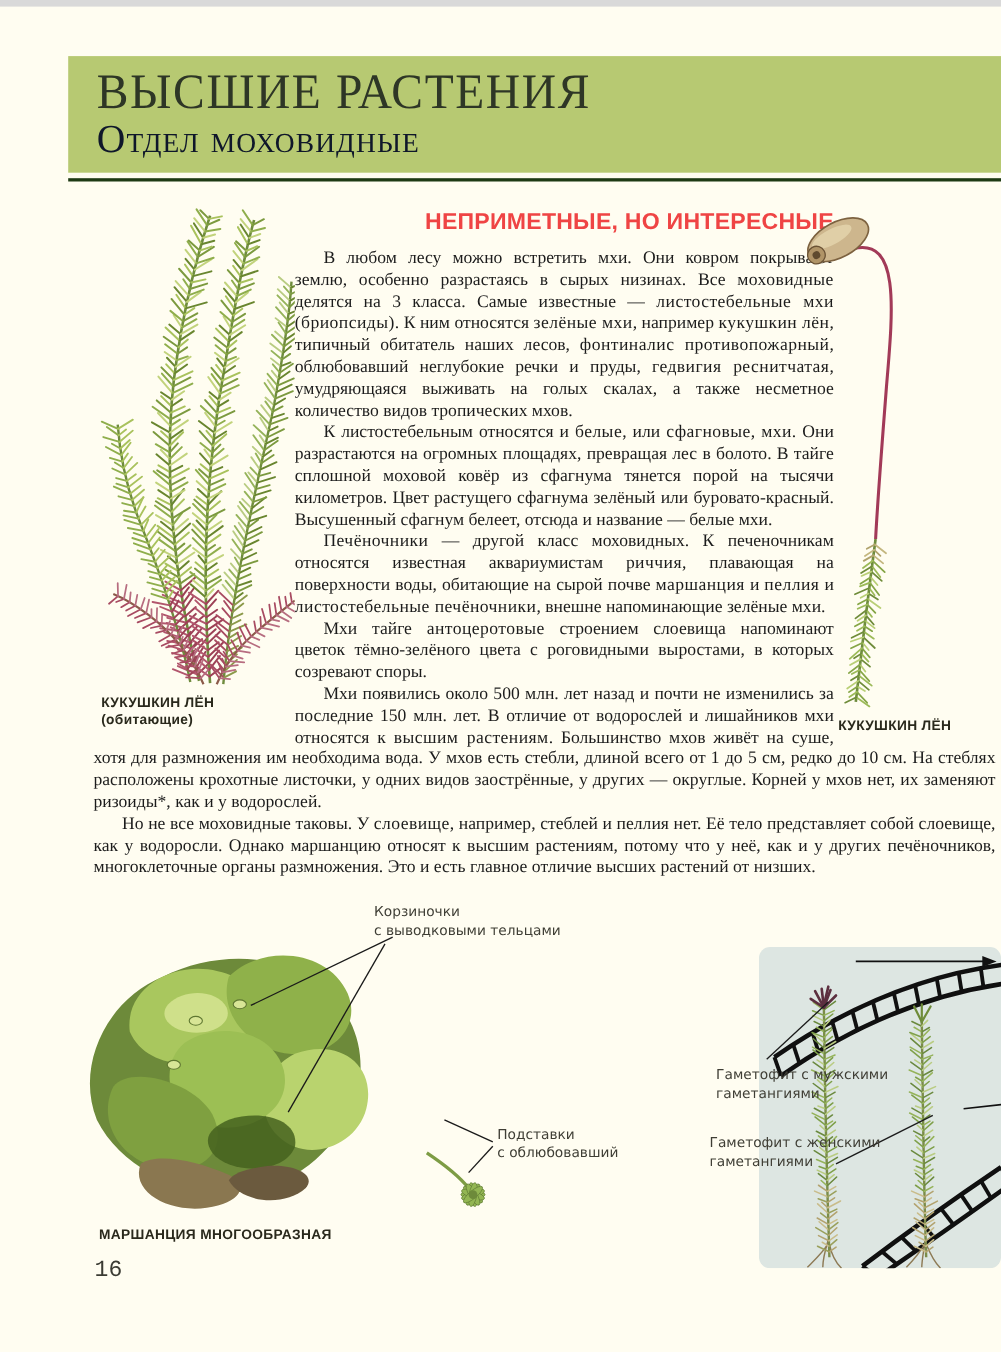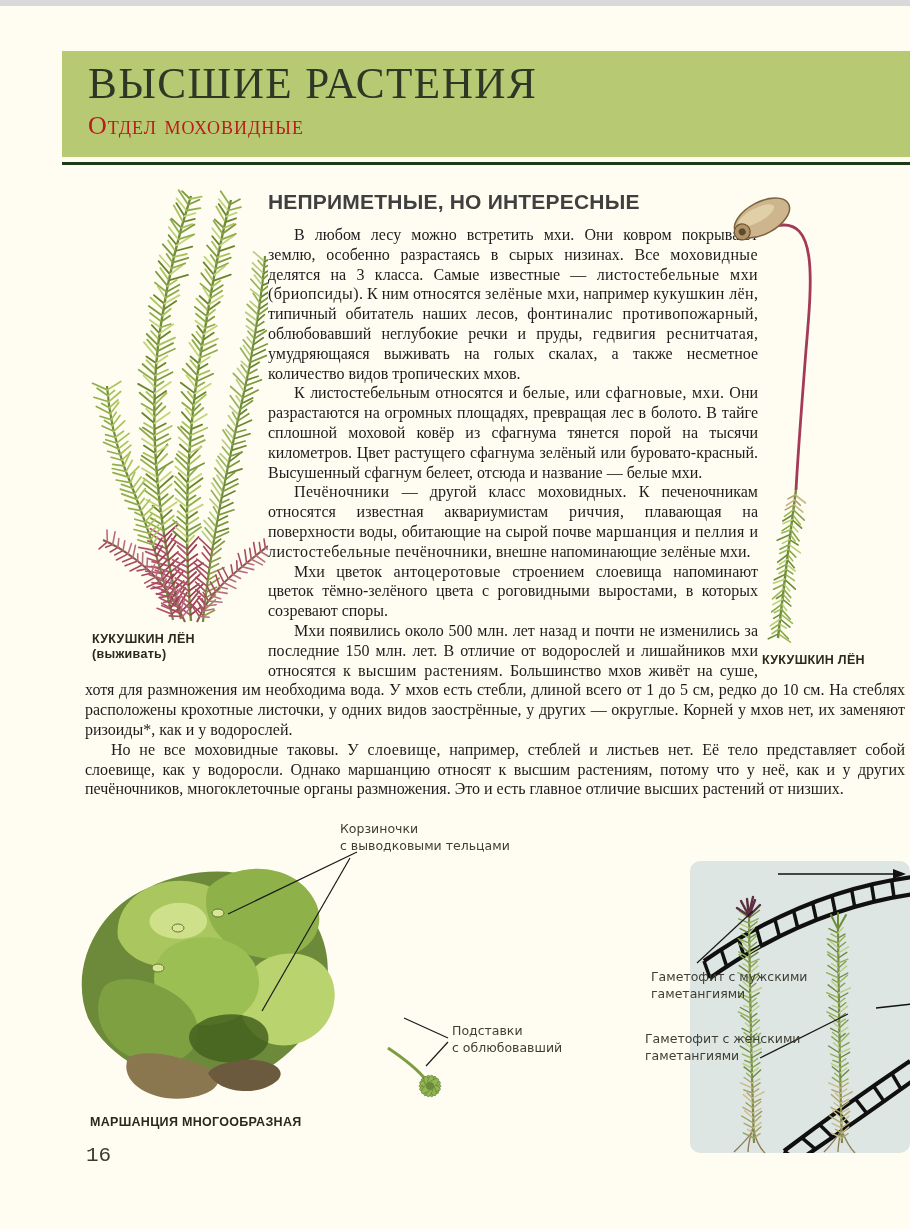--- a/index.html
+++ b/index.html
@@ -2,28 +2,28 @@
 <html><head>
 <meta charset="utf-8">
 <style>
   *{margin:0;padding:0;box-sizing:border-box}
   body{background:#d9d9d9;font-family:"Liberation Serif",serif}
   .page{position:relative;width:910px;height:1229px;margin:6px auto;background:#fffdf1;overflow:hidden}
 
   
   .band{position:absolute;left:62px;right:0;top:45px;height:106px;background:#b7c972;padding:7px 0 0 26px}
   .band .title{font-family:"Liberation Serif",serif;font-size:45px;line-height:50px;color:#2e3626;letter-spacing:1.5px;transform-origin:left;transform:scaleX(.96)}
-  .band .subtitle{font-family:"Liberation Serif",serif;font-variant:small-caps;font-size:26px;line-height:36px;color:#b91c1c;letter-spacing:1px}
+  .band .subtitle{font-family:"Liberation Serif",serif;font-variant:small-caps;font-size:36px;line-height:36px;color:#0f172a;letter-spacing:1px}
   .rule{position:absolute;left:62px;right:0;top:156px;height:3px;background:#1e3a14}
 
   
   .article{position:absolute;left:85px;top:184px;width:820px;text-align:justify;font-size:16px;line-height:19.8px;color:#1c1c1c}
   .float-l{float:left;width:183px;height:484px;position:relative}
   .float-r{float:right;width:147px;height:484px;position:relative}
-  .article h2{font-family:"Liberation Sans",sans-serif;font-weight:700;font-size:21px;line-height:24px;letter-spacing:.2px;color:#404040;text-align:left;margin:0 0 11px 0}
+  .article h2{font-family:"Liberation Sans",sans-serif;font-weight:700;font-size:21px;line-height:24px;letter-spacing:.2px;color:#ef4444;text-align:right;margin:0 0 11px 0}
   .para{text-indent:26px}
   .b{font-weight:400;letter-spacing:.4px}
 
   .moss-svg{position:absolute;left:0;top:-16px}
   .cap{font-family:"Liberation Sans",sans-serif;font-weight:700;font-size:12.5px;line-height:15px;color:#2a291c;letter-spacing:.3px}
   .cap-left{position:absolute;left:7px;top:442px}
   .cap-right{position:absolute;left:4px;bottom:6px;white-space:nowrap}
 
   
   .figstrip{position:absolute;left:0;top:808px;width:910px;height:360px}
@@ -607,21 +607,21 @@
           <line x1="166.3" y1="385.2" x2="177.4" y2="390.9" stroke="#b76d80" stroke-width="1.6" stroke-linecap="round"></line>
           <line x1="170.9" y1="381.5" x2="168.6" y2="368.5" stroke="#a84b62" stroke-width="1.6" stroke-linecap="round"></line>
           <line x1="170.9" y1="381.5" x2="179.8" y2="387.8" stroke="#b76d80" stroke-width="1.6" stroke-linecap="round"></line>
           <line x1="175.7" y1="377.8" x2="174.3" y2="368.5" stroke="#a84b62" stroke-width="1.6" stroke-linecap="round"></line>
           <line x1="175.7" y1="377.8" x2="184.3" y2="382.7" stroke="#b76d80" stroke-width="1.6" stroke-linecap="round"></line>
           <line x1="180.4" y1="374.1" x2="179.0" y2="365.1" stroke="#a84b62" stroke-width="1.6" stroke-linecap="round"></line>
           <line x1="180.4" y1="374.1" x2="188.4" y2="378.1" stroke="#b76d80" stroke-width="1.6" stroke-linecap="round"></line>
       </svg>
       <div class="cap cap-left">
         <div>КУКУШКИН ЛЁН</div>
-        <div>(выживать)</div>
+        <div>(обитающие)</div>
       </div>
     </div>
 
     <div class="float-r">
       <svg class="moss-svg" style="left:-26px;top:0" width="170" height="470" viewBox="0 0 170 470">
         <path d="M44,36 C86,26 80,90 74,160 C69,225 66,262 64,300" fill="none" stroke="#a23a58" stroke-width="2.8"></path>
         <g transform="translate(30,28) rotate(-28)">
           <ellipse cx="0" cy="0" rx="30" ry="16" fill="#cdb68d" stroke="#7d6240" stroke-width="1.5"></ellipse>
           <ellipse cx="-4" cy="-5" rx="20" ry="7" fill="#e3d3ac" opacity="0.85"></ellipse>
           <circle cx="-24" cy="3" r="8" fill="#b09467" stroke="#6b5335" stroke-width="1.2"></circle>
@@ -687,23 +687,23 @@
           <line x1="46.5" y1="443.9" x2="58.4" y2="452.2" stroke="#9cba58" stroke-width="1.6" stroke-linecap="round"></line>
           <line x1="46.5" y1="443.9" x2="36.3" y2="448.8" stroke="#6f8c3a" stroke-width="1.6" stroke-linecap="round"></line>
       </svg>
       <div class="cap cap-right">КУКУШКИН ЛЁН</div>
     </div>
 
     <h2>НЕПРИМЕТНЫЕ, НО ИНТЕРЕСНЫЕ</h2>
     <p class="para"><span>В любом лесу можно встретить мхи. Они ковром покрывают землю, особенно разрастаясь в сырых низинах. Все </span><span class="b">моховидные</span><span> делятся на 3 класса. Самые известные — </span><span class="b">листостебельные мхи (бриопсиды)</span><span>. К ним относятся </span><span class="b">зелёные мхи</span><span>, например </span><span class="b">кукушкин лён</span><span>, типичный обитатель наших лесов, </span><span class="b">фонтиналис противопожарный</span><span>, облюбовавший неглубокие речки и пруды, </span><span class="b">гедвигия реснитчатая</span><span>, умудряющаяся выживать на голых скалах, а также несметное количество видов тропических мхов.</span></p>
     <p class="para"><span>К листостебельным относятся и </span><span class="b">белые</span><span>, или </span><span class="b">сфагновые</span><span>, </span><span class="b">мхи</span><span>. Они разрастаются на огромных площадях, превращая лес в болото. В тайге сплошной моховой ковёр из сфагнума тянется порой на тысячи километров. Цвет растущего сфагнума зелёный или буровато-красный. Высушенный сфагнум белеет, отсюда и название — белые мхи.</span></p>
     <p class="para"><span class="b">Печёночники</span><span> — другой класс моховидных. К печеночникам относятся известная аквариумистам </span><span class="b">риччия</span><span>, плавающая на поверхности воды, обитающие на сырой почве </span><span class="b">маршанция</span><span> и </span><span class="b">пеллия</span><span> и </span><span class="b">листостебельные печёночники</span><span>, внешне напоминающие зелёные мхи.</span></p>
-    <p class="para"><span>Мхи цветок </span><span class="b">антоцеротовые</span><span> строением слоевища напоминают цветок тёмно-зелёного цвета с роговидными выростами, в которых созревают споры.</span></p>
+    <p class="para"><span>Мхи тайге </span><span class="b">антоцеротовые</span><span> строением слоевища напоминают цветок тёмно-зелёного цвета с роговидными выростами, в которых созревают споры.</span></p>
     <p class="para"><span>Мхи появились около 500 млн. лет назад и почти не изменились за последние 150 млн. лет. В отличие от водорослей и лишайников мхи относятся к </span><span class="b">высшим растениям</span><span>. Большинство мхов живёт на суше, хотя для размножения им необходима вода. У мхов есть стебли, длиной всего от 1 до 5 см, редко до 10 см. На стеблях расположены крохотные листочки, у одних видов заострённые, у других — округлые. Корней у мхов нет, их заменяют ризоиды*, как и у водорослей.</span></p>
-    <p class="para"><span>Но не все моховидные таковы. У </span><span class="b">слоевище</span><span>, например, стеблей и листьев нет. Её тело представляет собой слоевище, как у водоросли. Однако маршанцию относят к высшим растениям, потому что у неё, как и у других печёночников, многоклеточные органы размножения. Это и есть главное отличие высших растений от низших.</span></p>
+    <p class="para"><span>Но не все моховидные таковы. У </span><span class="b">слоевище</span><span>, например, стеблей и пеллия нет. Её тело представляет собой слоевище, как у водоросли. Однако маршанцию относят к высшим растениям, потому что у неё, как и у других печёночников, многоклеточные органы размножения. Это и есть главное отличие высших растений от низших.</span></p>
   </div>
 
   <div class="figstrip">
 
     <svg class="march-svg" width="400" height="300" viewBox="0 0 400 300">
       <path d="M30,200 C10,150 40,90 90,70 C150,40 230,50 260,110 C285,160 260,220 210,250 C150,285 60,260 30,200 Z" fill="#6d8a3a"></path>
       <path d="M60,120 C55,80 100,55 140,65 C175,72 185,105 160,130 C130,158 75,155 60,120 Z" fill="#a9c75e"></path>
       <path d="M150,70 C180,40 240,45 258,85 C272,118 240,145 205,140 C170,136 140,105 150,70 Z" fill="#8fb14a"></path>
       <path d="M210,140 C250,125 285,150 275,190 C266,225 220,240 195,215 C172,193 180,155 210,140 Z" fill="#b9d36e"></path>
       <path d="M110,130 C140,110 190,118 200,155 C208,190 170,215 130,205 C95,196 85,150 110,130 Z" fill="#9cbf54"></path>

